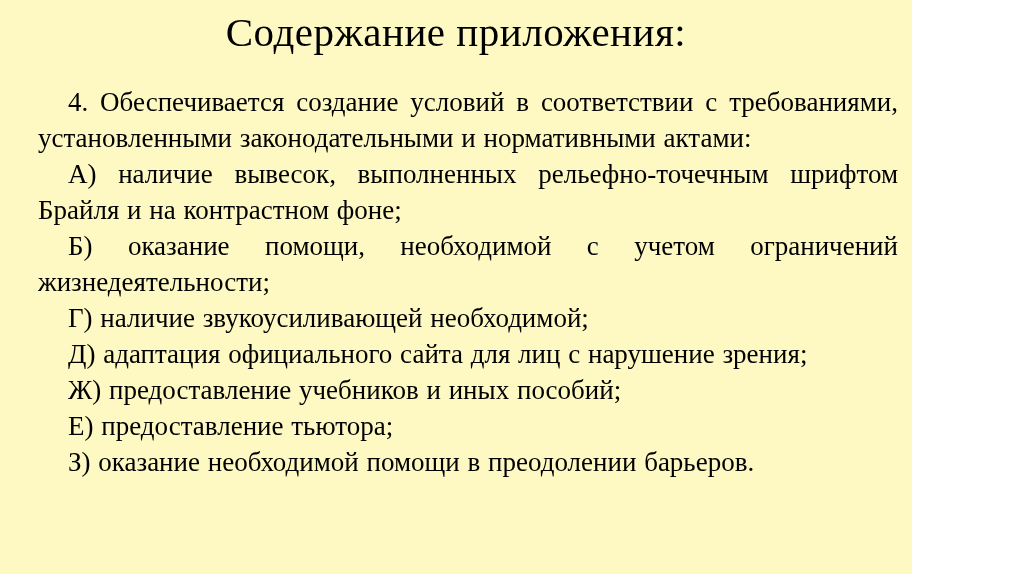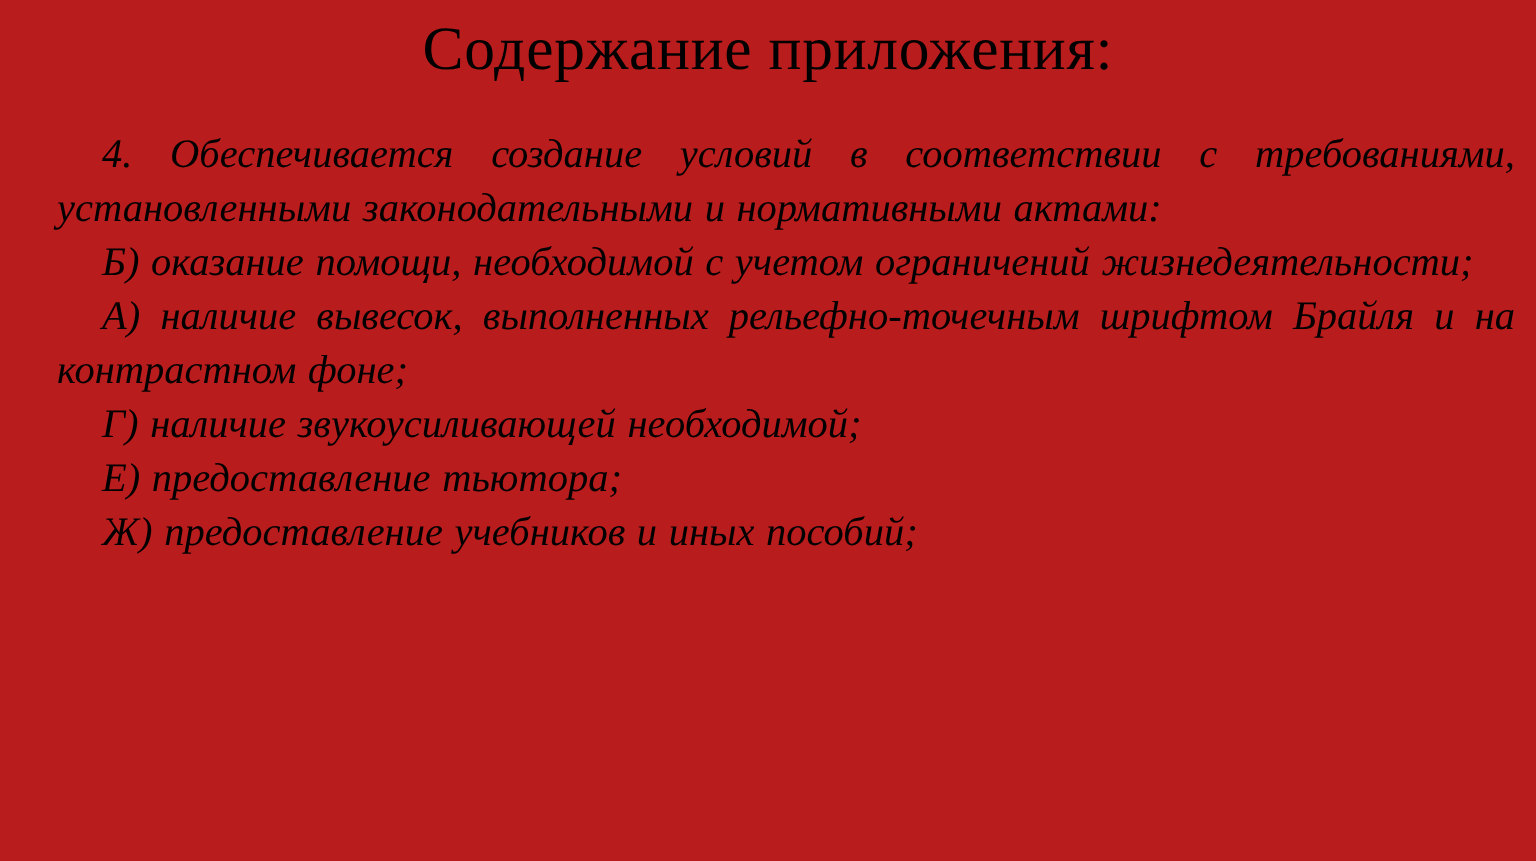--- a/index.html
+++ b/index.html
@@ -9,24 +9,24 @@
   }
   body {
     width: 1024px;
     height: 574px;
     overflow: hidden;
     font-family: "Liberation Serif", "DejaVu Serif", serif;
     color: #000000;
     -webkit-font-smoothing: antialiased;
   }
   .slide {
-    width: 1024px;
+    width: 912px;
     height: 574px;
     box-sizing: border-box;
-    background: #b91c1c;
+    background: #fef9c3;
   }
   .slide-title {
     margin: 0;
     padding-top: 8px;
     text-align: center;
     font-size: 41px;
     font-weight: 400;
     line-height: 48px;
     letter-spacing: 0.5px;
     color: #000000;
@@ -37,38 +37,39 @@
     padding-right: 14px;
   }
   .para {
     margin: 0;
     font-size: 27px;
     line-height: 36px;
     text-align: justify;
     text-indent: 30px;
     color: #000000;
     word-spacing: 1px;
-    font-style: italic;
   }
 </style>
 </head>
 <body>
 
 <div class="slide">
   <h1 class="slide-title">Содержание приложения:</h1>
 
   <div class="slide-body">
     <p class="para">4. Обеспечивается создание условий в соответствии с требованиями, установленными законодательными и нормативными актами:</p>
 
+    <p class="para">А) наличие вывесок, выполненных рельефно-точечным шрифтом Брайля и на контрастном фоне;</p>
+
     <p class="para">Б) оказание помощи, необходимой с учетом ограничений жизнедеятельности;</p>
-
-    <p class="para">А) наличие вывесок, выполненных рельефно-точечным шрифтом Брайля и на контрастном фоне;</p>
 
 
     <p class="para">Г) наличие звукоусиливающей необходимой;</p>
 
+    <p class="para">Д) адаптация официального сайта для лиц с нарушение зрения;</p>
+
+    <p class="para">Ж) предоставление учебников и иных пособий;</p>
 
     <p class="para">Е) предоставление тьютора;</p>
 
-    <p class="para">Ж) предоставление учебников и иных пособий;</p>
-
+    <p class="para">З) оказание необходимой помощи в преодолении барьеров.</p>
   </div>
 </div>
 
 </body></html>

